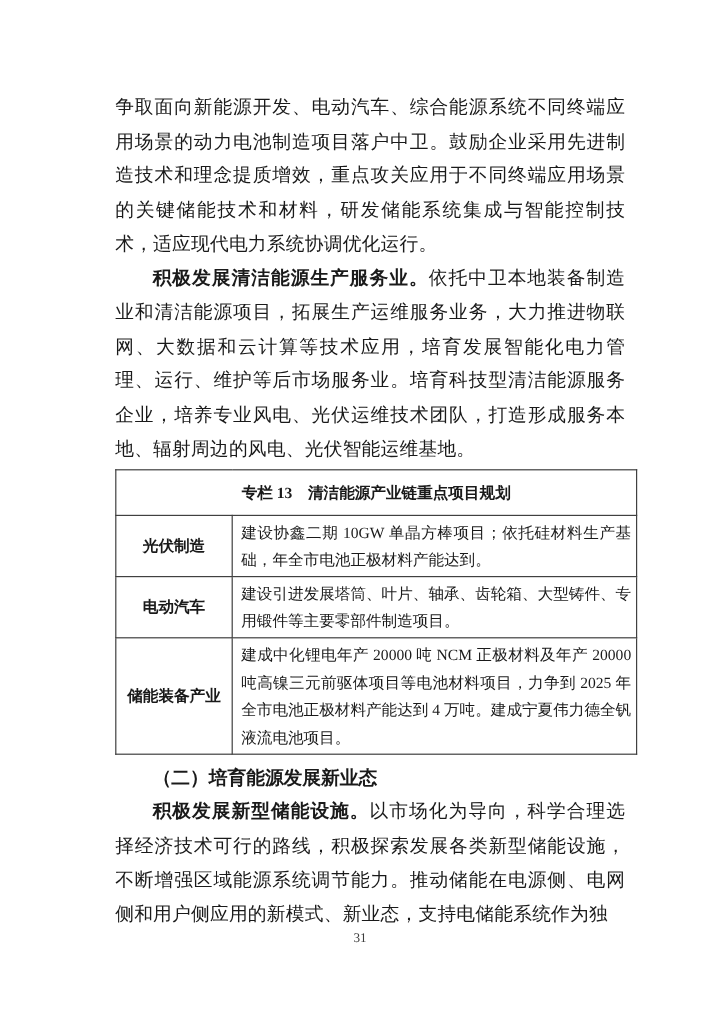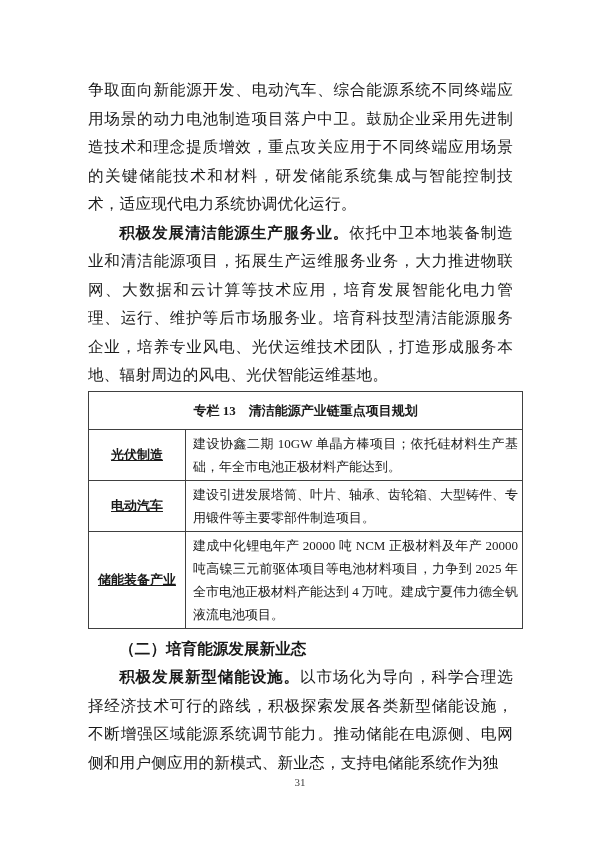--- a/index.html
+++ b/index.html
@@ -8,21 +8,21 @@
     position: relative;
     width: 600px;
     height: 848px;
     background: #ffffff;
     font-family: "Liberation Serif", "DejaVu Serif", serif;
     color: #1a1a1a;
     overflow: hidden;
   }
   .content {
     position: absolute;
-    left: 88px;
+    left: 96px;
     top: 76px;
     width: 425px;
   }
   .para {
     font-size: 15.6px;
     line-height: 28.5px;
     text-align: justify;
     text-justify: inter-character;
     letter-spacing: 0.2px;
   }
@@ -52,21 +52,20 @@
     font-weight: 700;
     font-size: 14.5px;
     height: 26px;
     line-height: 24px;
     padding: 7px 2px;
   }
   td.t-label {
     text-align: center;
     font-weight: 700;
     width: 97px;
-    text-decoration: underline;
   }
   td.t-content {
     padding: 2px 4px 2px 7px;
     text-align: justify;
     text-justify: inter-character;
   }
   .page-number {
     position: absolute;
     top: 776px;
     left: 0;

